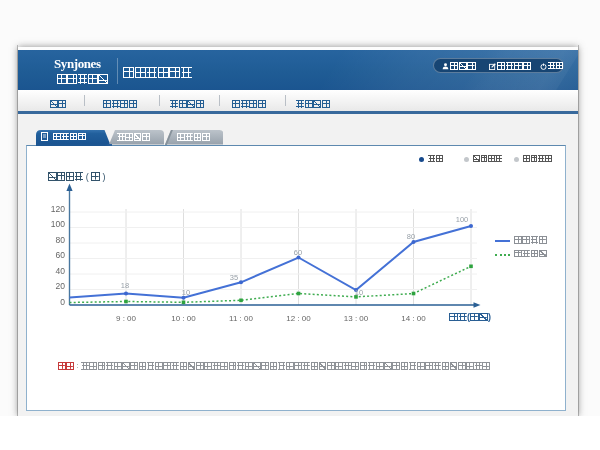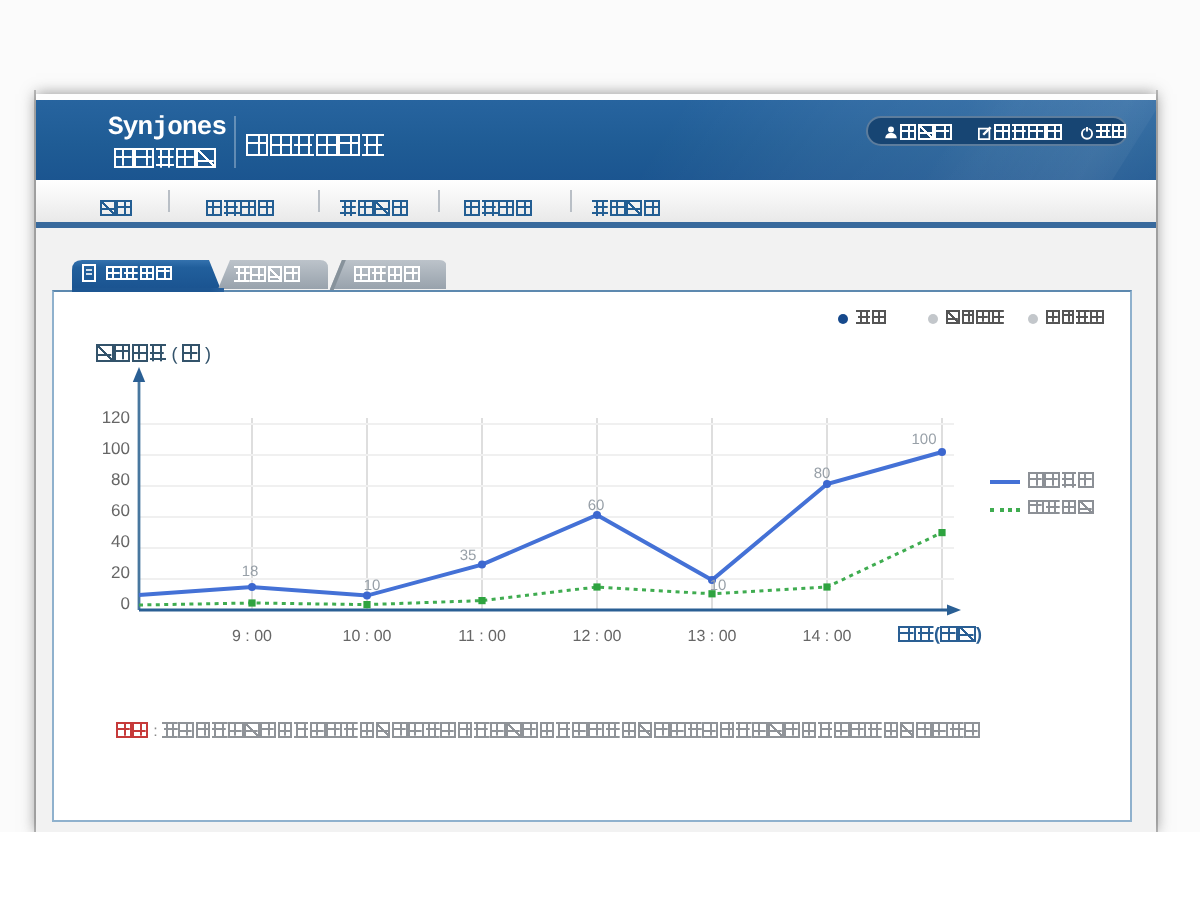--- a/index.html
+++ b/index.html
@@ -15,21 +15,21 @@
  background:linear-gradient(90deg,rgba(255,255,255,0) 0%,rgba(255,255,255,.06) 35%,rgba(255,255,255,.09) 70%,rgba(255,255,255,.04) 100%);transform:skewX(-32deg)}
 #hdr .streak2{position:absolute;left:455px;top:-14px;width:130px;height:70px;
  background:linear-gradient(90deg,rgba(255,255,255,0) 0%,rgba(255,255,255,.10) 60%,rgba(255,255,255,.05) 100%);transform:skewX(-32deg)}
 .g{display:inline-block;flex:none;box-sizing:border-box;margin:0 .25px}
 .g1{border:1px solid;background:linear-gradient(currentColor,currentColor) 50% 50%/100% 1.3px no-repeat,linear-gradient(currentColor,currentColor) 50% 50%/1.3px 100% no-repeat}
 .g2{border:1px solid;background:linear-gradient(currentColor,currentColor) 50% 40%/100% 1.3px no-repeat,linear-gradient(currentColor,currentColor) 68% 50%/1.3px 100% no-repeat}
 .g3{background:linear-gradient(currentColor,currentColor) 50% 0/100% 1.3px no-repeat,linear-gradient(currentColor,currentColor) 50% 48%/86% 1.3px no-repeat,linear-gradient(currentColor,currentColor) 50% 100%/100% 1.3px no-repeat,linear-gradient(currentColor,currentColor) 24% 50%/1.3px 100% no-repeat,linear-gradient(currentColor,currentColor) 78% 50%/1.3px 100% no-repeat}
 .g4{border:1px solid;background:linear-gradient(45deg,transparent 44%,currentColor 44% 56%,transparent 56%),linear-gradient(currentColor,currentColor) 50% 72%/100% 1.3px no-repeat}
 .row{position:absolute;display:flex;align-items:center}
 #logo1{position:absolute;left:36px;top:6px;color:#fff;font-size:13px;font-weight:bold;
- letter-spacing:-0.4px;font-family:Liberation Mono, monospace}
+ letter-spacing:-0.4px;font-family:Liberation Serif, serif}
 #logo2{left:39px;top:24px;color:#fff}
 #hsep{position:absolute;left:99px;top:8px;width:1px;height:26px;background:rgba(255,255,255,.3)}
 #htitle{left:105px;top:17px;color:#fff}
 #pill{position:absolute;left:415px;top:8px;width:131px;height:15px;border-radius:8px;
  background:#174573;border:1px solid rgba(255,255,255,.30);color:#fff}
 #pill svg{flex:none}
 #nav{position:absolute;left:0;top:43px;width:560px;height:24px;
  background:linear-gradient(180deg,#ffffff,#e9e9e9) no-repeat 0 0/560px 21px,#e9e9e9;border-bottom:3px solid #38699c;box-sizing:border-box}
 .nsep{position:absolute;top:5px;width:1px;height:11px;background:#b9bfc6}
 #tabs{position:absolute;left:0;top:67px;width:560px;height:30.5px}

